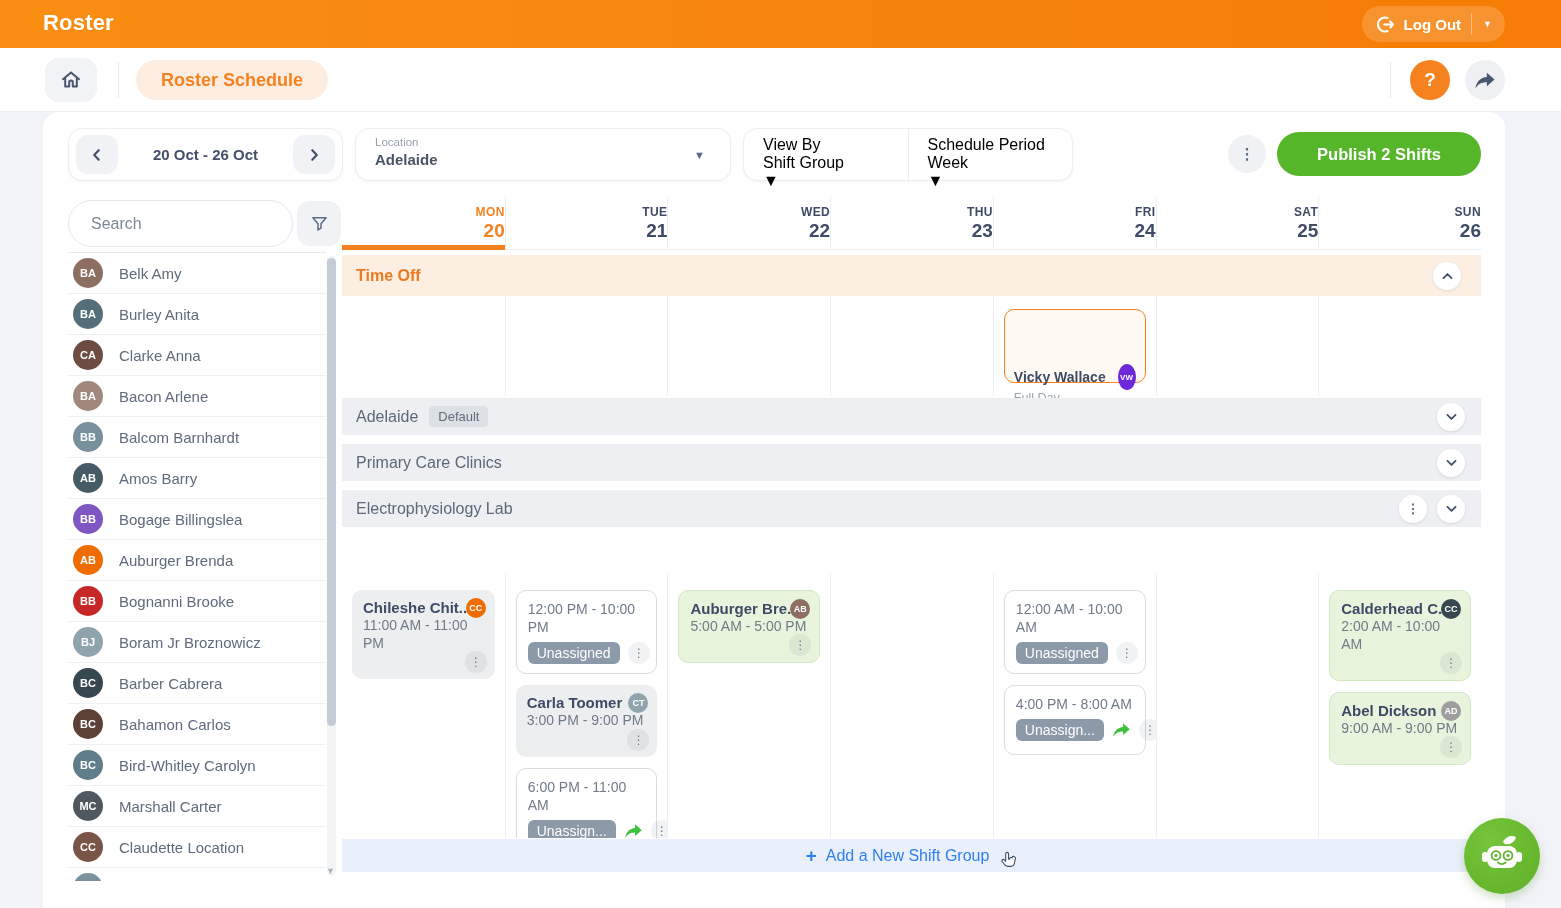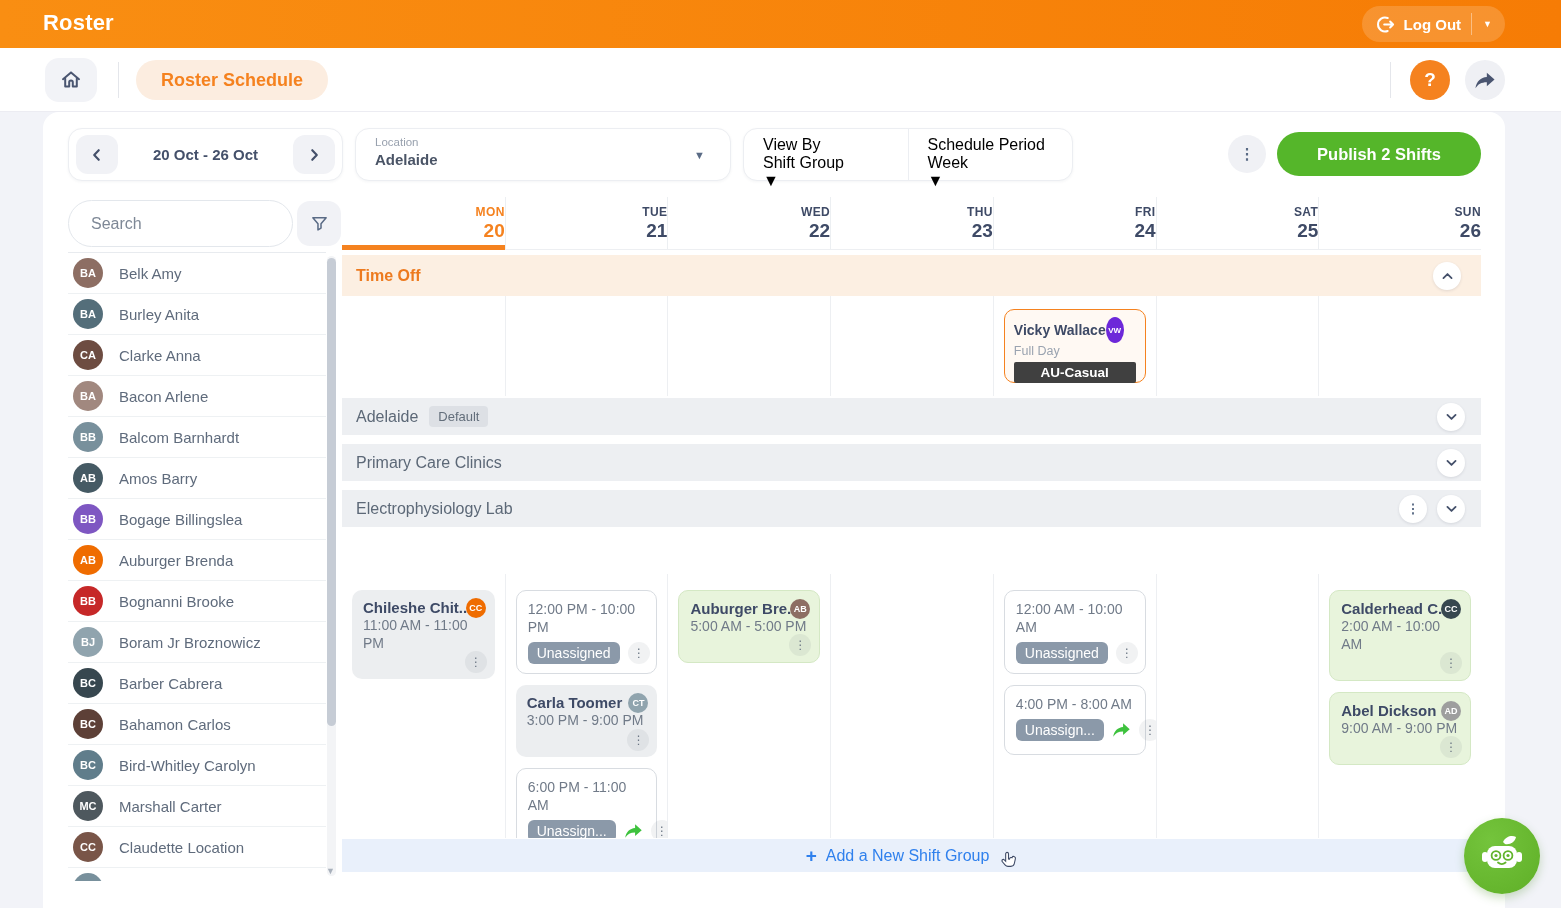--- a/index.html
+++ b/index.html
@@ -86,21 +86,21 @@
   .timeoff-title { font-size:16px; color:#ED7A1E; font-weight:600; margin-left:14px; }
   .round-ctl { width:28px; height:28px; border-radius:50%; background:#fff; display:flex; align-items:center;
                justify-content:center; cursor:pointer; box-shadow:0 1px 3px rgba(40,50,70,.12); }
   .timeoff-header .round-ctl { position:absolute; right:20px; top:7px; }
 
   .timeoff-row { position:absolute; left:342px; top:296px; width:1139px; height:100px; background:#fff;
                  display:grid; grid-template-columns:repeat(7,1fr); }
   .to-cell + .to-cell { border-left:1px solid #EDEFF2; }
   .to-card { margin:13px 10px 0; height:74px; border:1.5px solid #F5821F; border-radius:10px; background:#FFF9F3;
              padding:7px 9px; cursor:pointer; }
-  .to-name-row { display:flex; align-items:center; justify-content:flex-start; }
+  .to-name-row { display:flex; align-items:center; justify-content:space-between;margin-top:47px; }
   .to-name { font-size:14px; font-weight:700; color:#3E4A66; white-space:nowrap; }
   .to-dur { font-size:12.5px; color:#9AA3B0; margin-top:1px; }
   .to-badge { margin-top:4px; height:21px; background:#404040; border-radius:2px; color:#fff; font-size:13.5px;
               font-weight:700; display:flex; align-items:center; justify-content:center; }
 
   .group-bars { position:absolute; left:342px; top:398px; width:1139px; display:flex; flex-direction:column; gap:9px; }
   .group-bar { height:37px; background:#EDEFF2; display:flex; align-items:center; padding:0 16px 0 14px; }
   .group-title { font-size:16px; color:#5C6877; }
   .group-chip { margin-left:11px; background:#DDE0E5; border-radius:4px; padding:3px 9px; font-size:13px; color:#636E7B; }
   .group-ctls { margin-left:auto; display:flex; align-items:center; gap:10px; }

